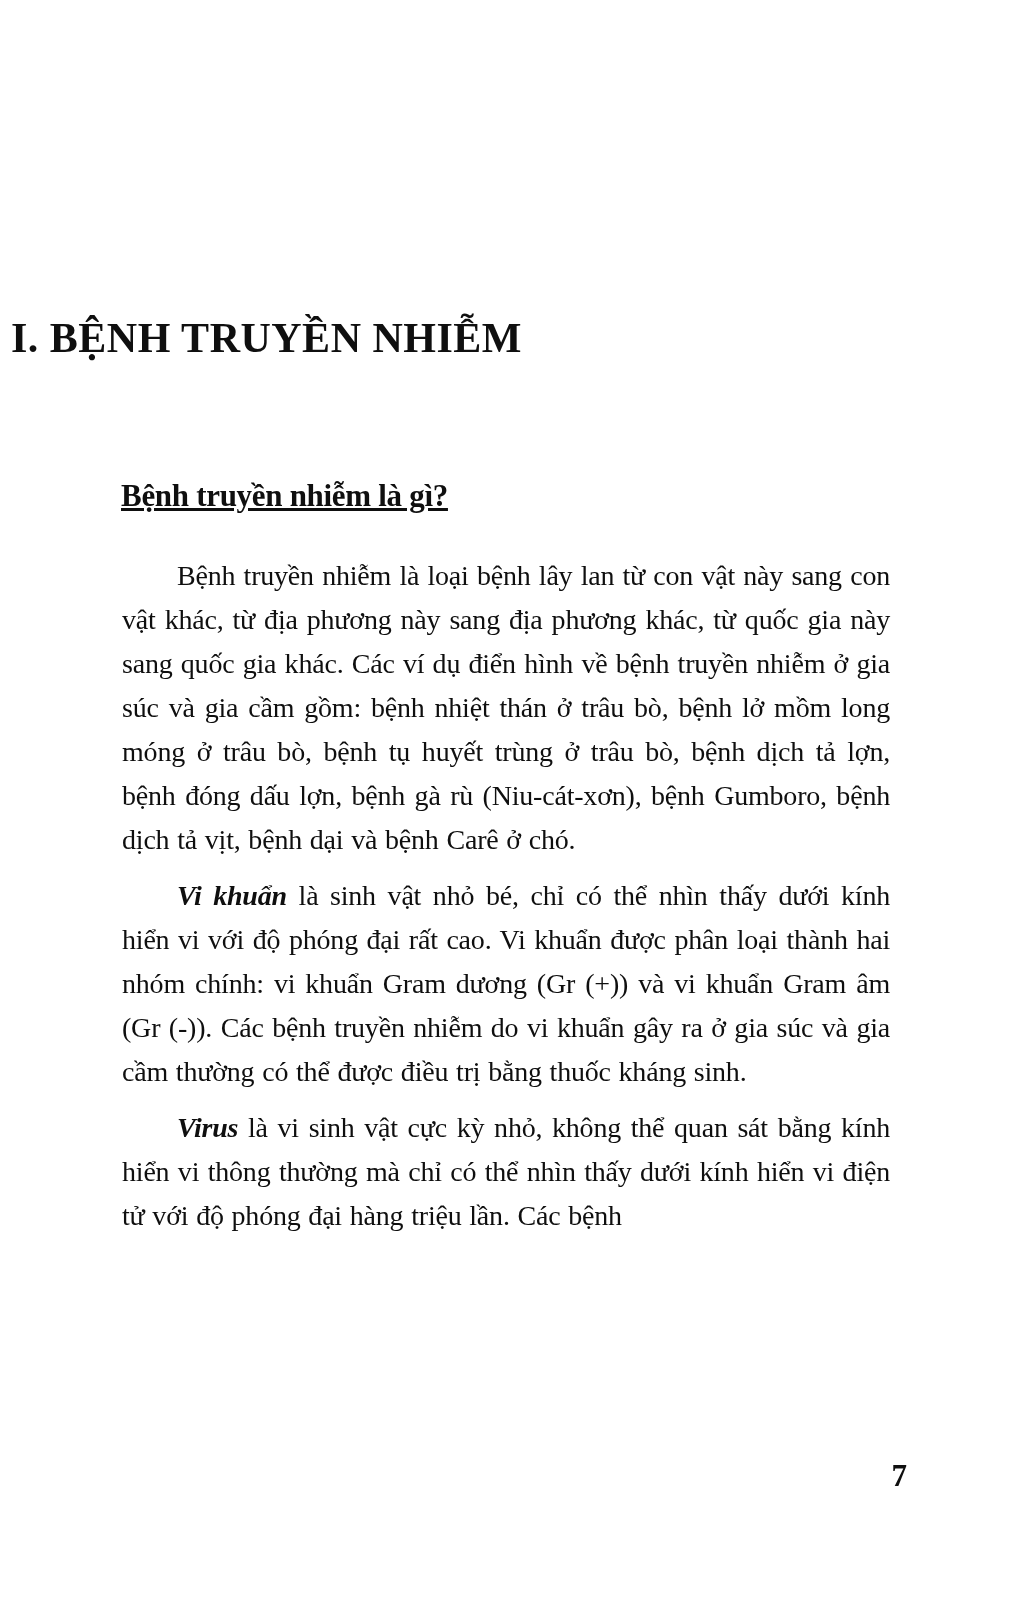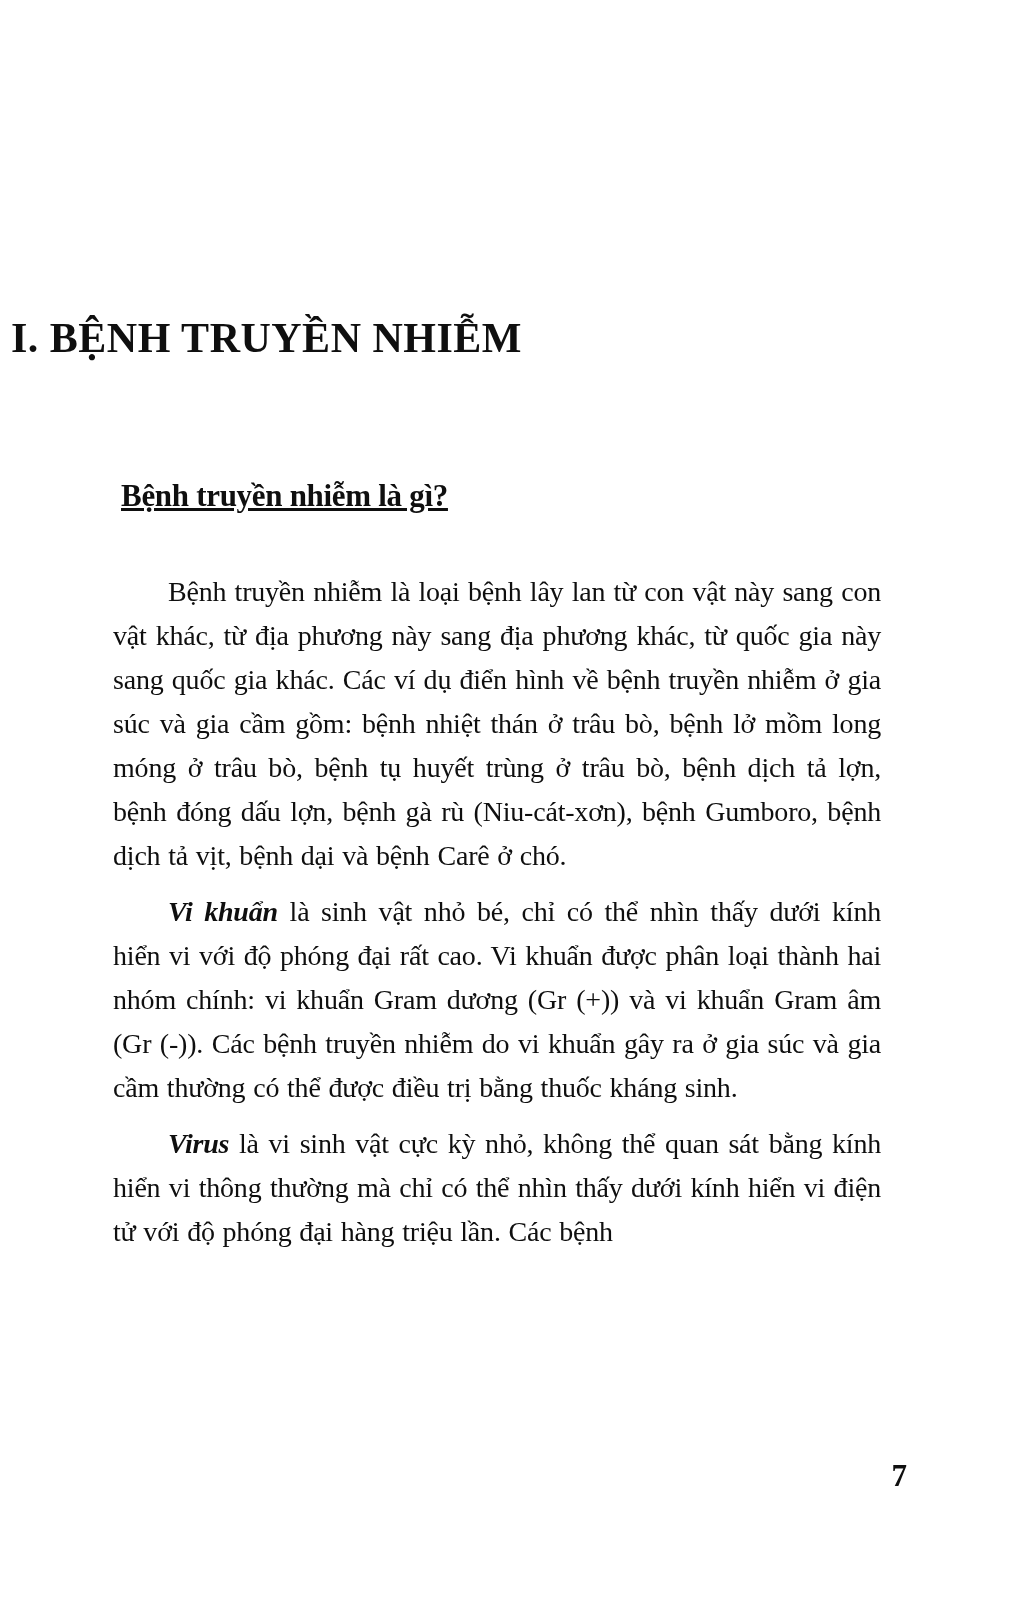--- a/index.html
+++ b/index.html
@@ -40,23 +40,22 @@
     margin: 8px;
     font-size: 31px;
     font-weight: bold;
     line-height: 1;
     letter-spacing: -0.3px;
     text-decoration: underline;
   }
   .body-text {
     position: absolute;
     top: 554px;
-    left: 113px;
+    left: 122px;
     width: 768px;
-    margin-top: 16px;
   }
   .para {
     margin: 0 0 12px 0;
     font-size: 28px;
     line-height: 44px;
     text-align: justify;
     text-indent: 55px;
     letter-spacing: -0.2px;
     word-spacing: 1px;
   }

